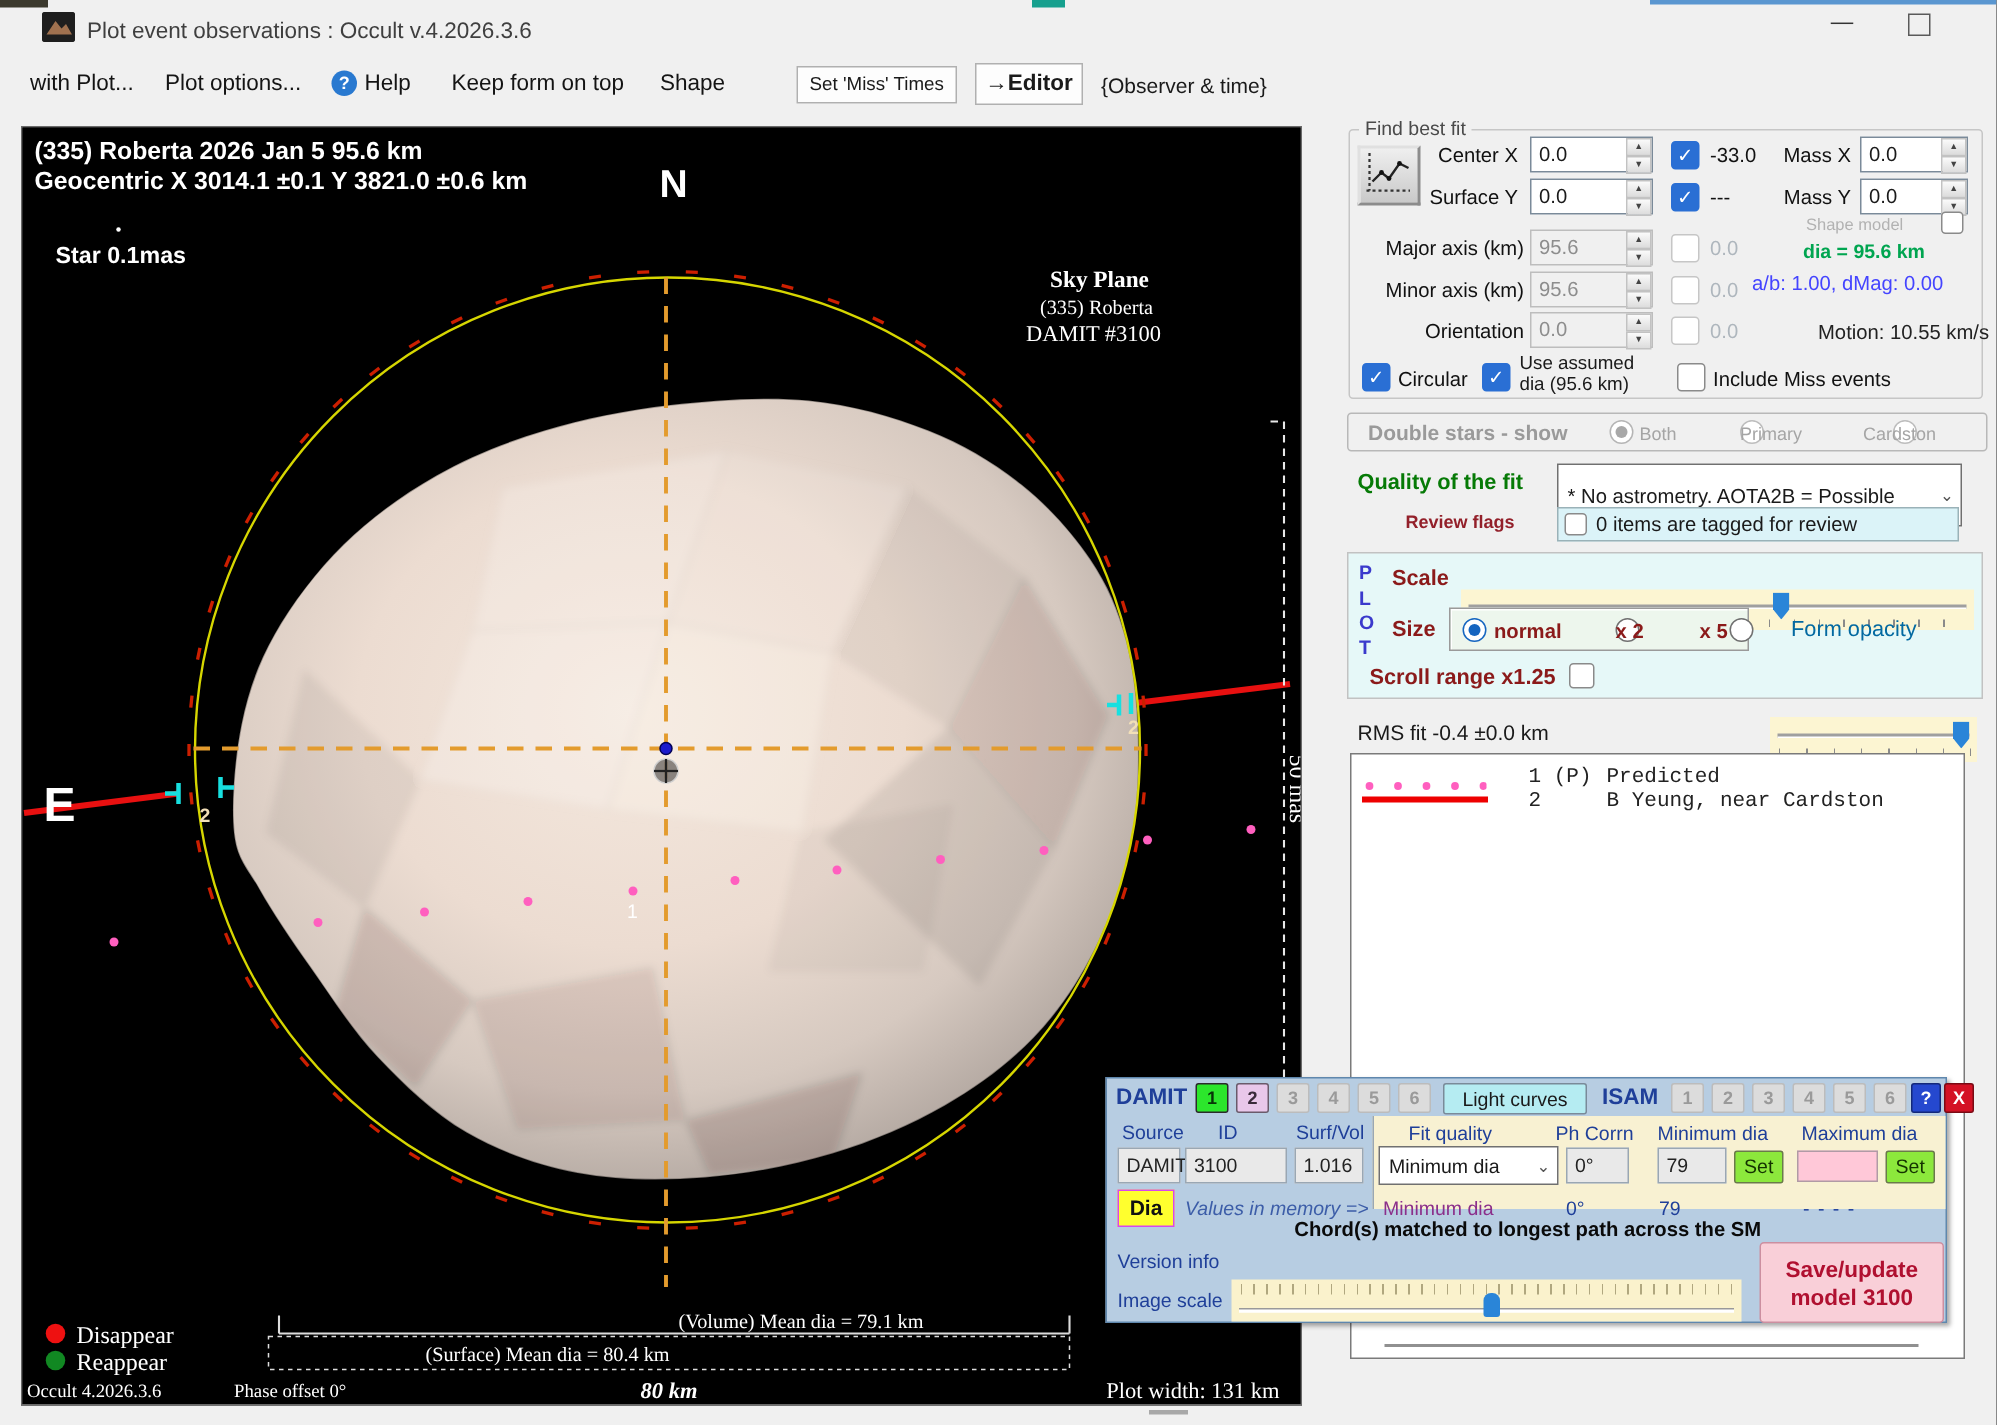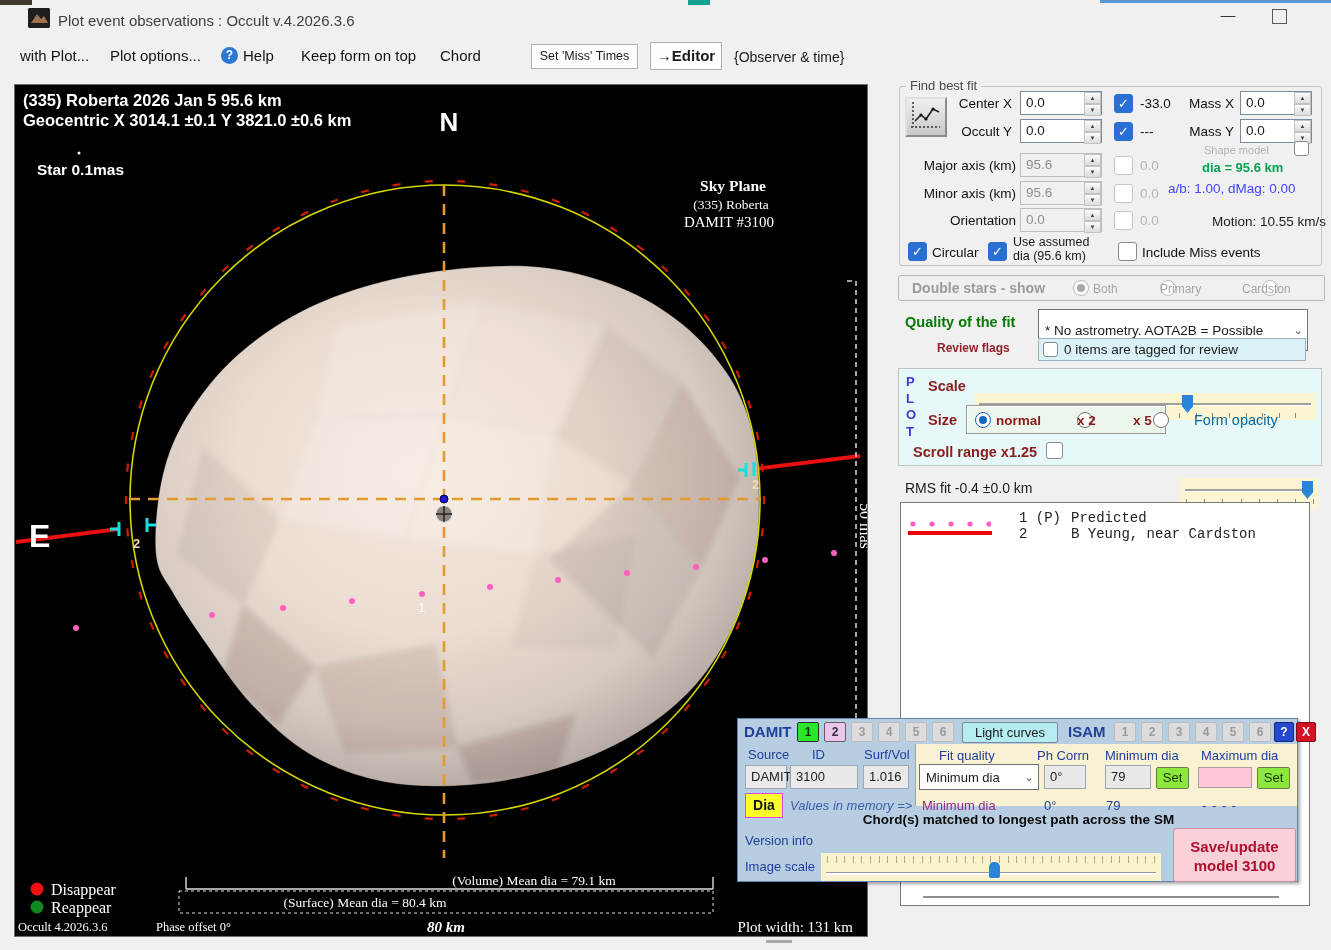--- a/index.html
+++ b/index.html
@@ -106,21 +106,21 @@
   <div class="abs win-min">—</div>
   <div class="abs win-max"></div>
 </div>
 
 
 <div class="abs menu-item" style="left:20px;">with Plot...</div>
 <div class="abs menu-item" style="left:110px;">Plot options...</div>
 <div class="abs help-icon">?</div>
 <div class="abs menu-item" style="left:243px;">Help</div>
 <div class="abs menu-item" style="left:301px;text-align:right;">Keep form on top</div>
-<div class="abs menu-item" style="left:440px;">Chord</div>
+<div class="abs menu-item" style="left:440px;">Shape</div>
 <div class="abs mini-btn" style="left:531px;top:44px;width:107px;height:25px;font-size:12.5px;line-height:23px;">Set 'Miss' Times</div>
 <div class="abs mini-btn" style="left:650px;top:42px;width:72px;height:28px;font-weight:bold;font-size:15px;line-height:26px;">→Editor</div>
 <div class="abs" style="left:734px;top:49px;font-size:14px;">{Observer &amp; time}</div>
 
 
 <div class="abs" id="plot-wrap">
     <svg width="852" height="851" viewBox="0 0 852 851" xmlns="http://www.w3.org/2000/svg">
       <defs>
     <radialGradient id="astg" cx="0.44" cy="0.40" r="0.72">
       <stop offset="0" stop-color="#f4e8de"></stop>
@@ -324,21 +324,21 @@
 <div class="abs lbl" style="left:1140px;top:96px;">-33.0</div>
 <div class="abs lbl r" style="left:1184px;top:96px;width:50px;">Mass X</div>
 <div class="abs spin" style="left:1240px;top:91px;width:72px;">
   <div class="val">0.0</div>
     <div class="arr">
       <div>▲</div>
       <div>▼</div>
     </div>
 </div>
 
-<div class="abs lbl r" style="left:940px;top:124px;width:72px;">Occult Y</div>
+<div class="abs lbl r" style="left:940px;top:124px;width:72px;">Surface Y</div>
 <div class="abs spin" style="left:1020px;top:119px;width:82px;">
   <div class="val">0.0</div>
     <div class="arr">
       <div>▲</div>
       <div>▼</div>
     </div>
 </div>
 <div class="abs cb checked" style="left:1114px;top:122px;"></div>
 <div class="abs lbl" style="left:1140px;top:124px;">---</div>
 <div class="abs lbl r" style="left:1184px;top:124px;width:50px;">Mass Y</div>

